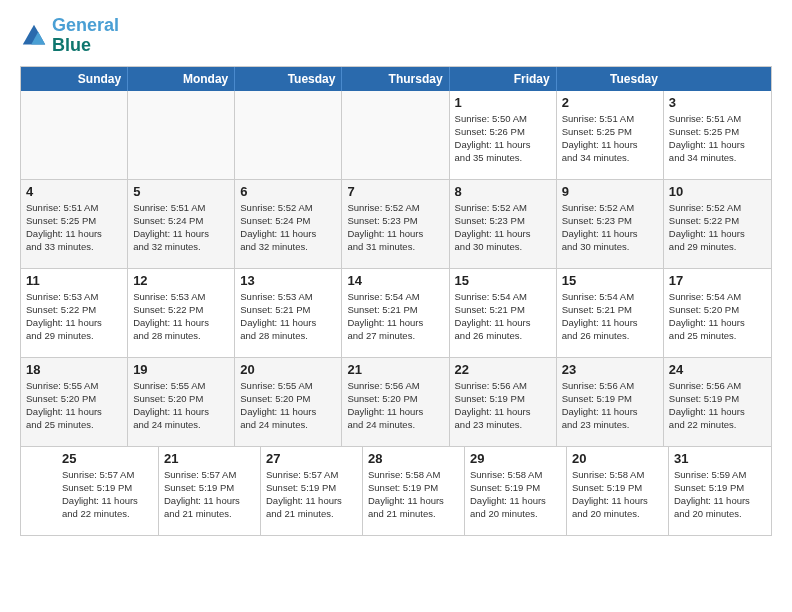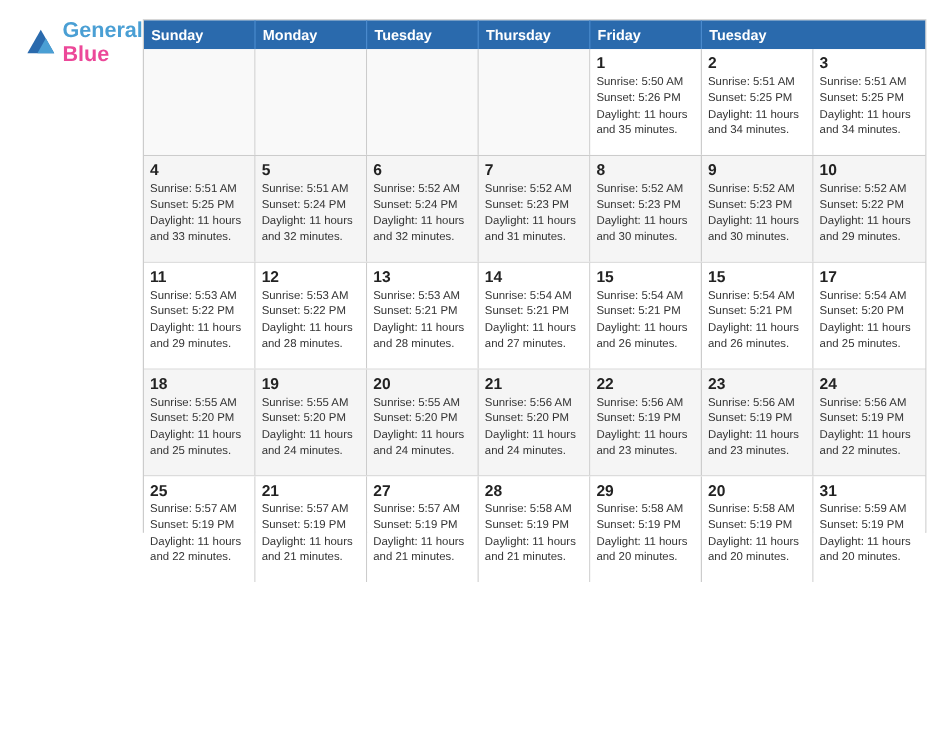--- a/index.html
+++ b/index.html
@@ -8,20 +8,21 @@
       background: #fff;
       width: 792px;
       height: 612px;
       overflow: hidden;
     }
     .page {
       width: 792px;
       height: 460px;
       padding: 16px 20px;
       display: flex;
+      flex-direction: column;
     }
     .header {
       display: flex;
       justify-content: space-between;
       align-items: flex-start;
       margin-bottom: 10px;
     }
     .logo {
       display: flex;
       align-items: center;
@@ -60,34 +61,34 @@
       display: grid;
       grid-template-columns: repeat(7, 1fr);
       background: #2a6aad;
     }
     .cal-header-cell {
       color: #fff;
       font-size: 12px;
       font-weight: bold;
       padding: 5px 6px;
       border-right: 1px solid #4a8acd;
-      text-align: left;
+      text-align: right;
     }
     .cal-header-cell:last-child { border-right: none; }
     .cal-body {
       display: flex;
       flex-direction: column;
     }
     .cal-row {
       display: grid;
       grid-template-columns: repeat(7, 1fr);
       border-bottom: 1px solid #ccc;
       flex: 1;
     }
-    .cal-row:last-child { border-bottom: none; }
+    .cal-row:last-child { border-bottom: none; margin-left: 36px; }
     .cal-cell {
       border-right: 1px solid #ccc;
       padding: 4px 5px;
       min-height: 88px;
       vertical-align: top;
       background: #fff;
     }
     .cal-cell:last-child { border-right: none; }
     .cal-cell.empty { background: #f9f9f9; }
     .cal-cell.alt { background: #f5f5f5; }
@@ -109,21 +110,21 @@
 <div class="page">
   <div class="header">
     <div class="logo">
       <svg class="logo-icon" viewBox="0 0 40 40">
         <polygon points="20,4 36,32 4,32" fill="#2a6aad"></polygon>
         <polygon points="26,14 36,32 16,32" fill="#4a9fd4"></polygon>
       </svg>
       <div>
         <div class="logo-text">
           <span>General</span><br>
-          <span style="color:#ec4899">Blue</span>
+          <span style="color:#0f766e">Blue</span>
         </div>
       </div>
     </div>
     <div class="title-block">
       <div class="main-title"></div>
       <div class="subtitle"></div>
     </div>
   </div>
 
   <div class="calendar">

